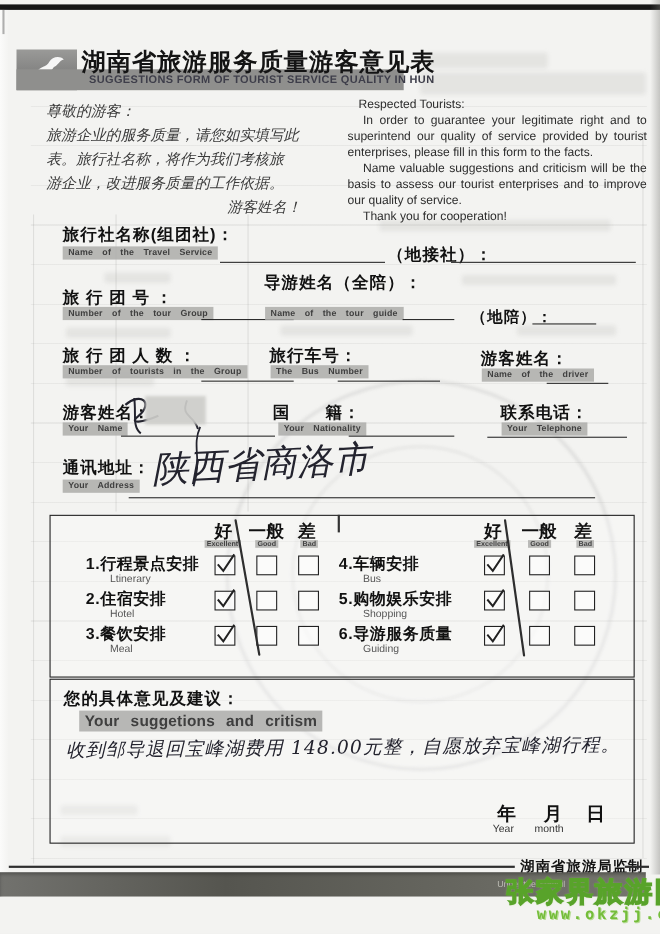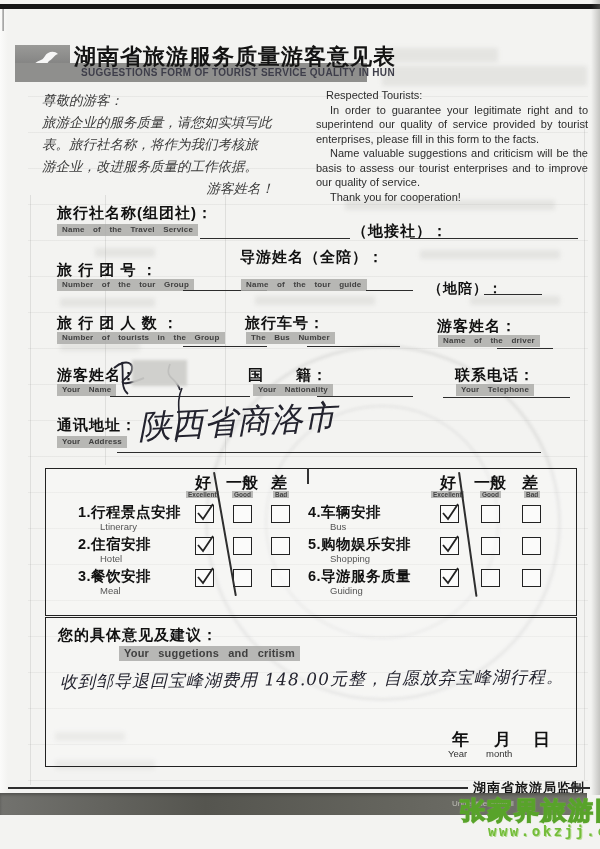--- a/index.html
+++ b/index.html
@@ -234,21 +234,21 @@
     <svg width="22" height="22" viewBox="0 0 22 22">
         <path d="M4 11 L9 17 L19 2" stroke="#222" fill="none" stroke-width="1.8"></path>
       </svg>
     </span>
   <span class="cb" style="left:481px;top:569px;"></span>
   <span class="cb" style="left:522px;top:569px;"></span>
   <div class="slash" style="left:458px;top:472px;height:126px;transform:rotate(-8deg);"></div>
 
   <div class="abs boxed" style="left:45px;top:617px;width:530px;height:148px;"></div>
   <div class="abs lbl" style="left:58px;top:626px;font-size:15px;">您的具体意见及建议：</div>
-  <div class="abs sub" style="left:72px;top:646px;font-size:11px;margin-left:47px;">Your suggetions and critism</div>
+  <div class="abs sub" style="left:72px;top:646px;font-size:14px;">Your suggetions and critism</div>
   <div class="abs hand" style="left:60px;top:668px;font-size:17px;letter-spacing:1px;transform:rotate(-0.6deg);">收到邹导退回宝峰湖费用 148.00元整，自愿放弃宝峰湖行程。</div>
 
   <div class="abs date-zh" style="left:452px;top:728px;">年</div>
   <div class="abs date-en" style="left:448px;top:748px;">Year</div>
   <div class="abs date-zh" style="left:494px;top:728px;">月</div>
   <div class="abs date-en" style="left:486px;top:748px;">month</div>
   <div class="abs date-zh" style="left:533px;top:728px;">日</div>
   <div class="abs date-en" style="left:530px;top:748px;margin-top:48px;">date</div>
 
   <div class="abs rule" style="left:8px;top:787px;width:460px;"></div>

